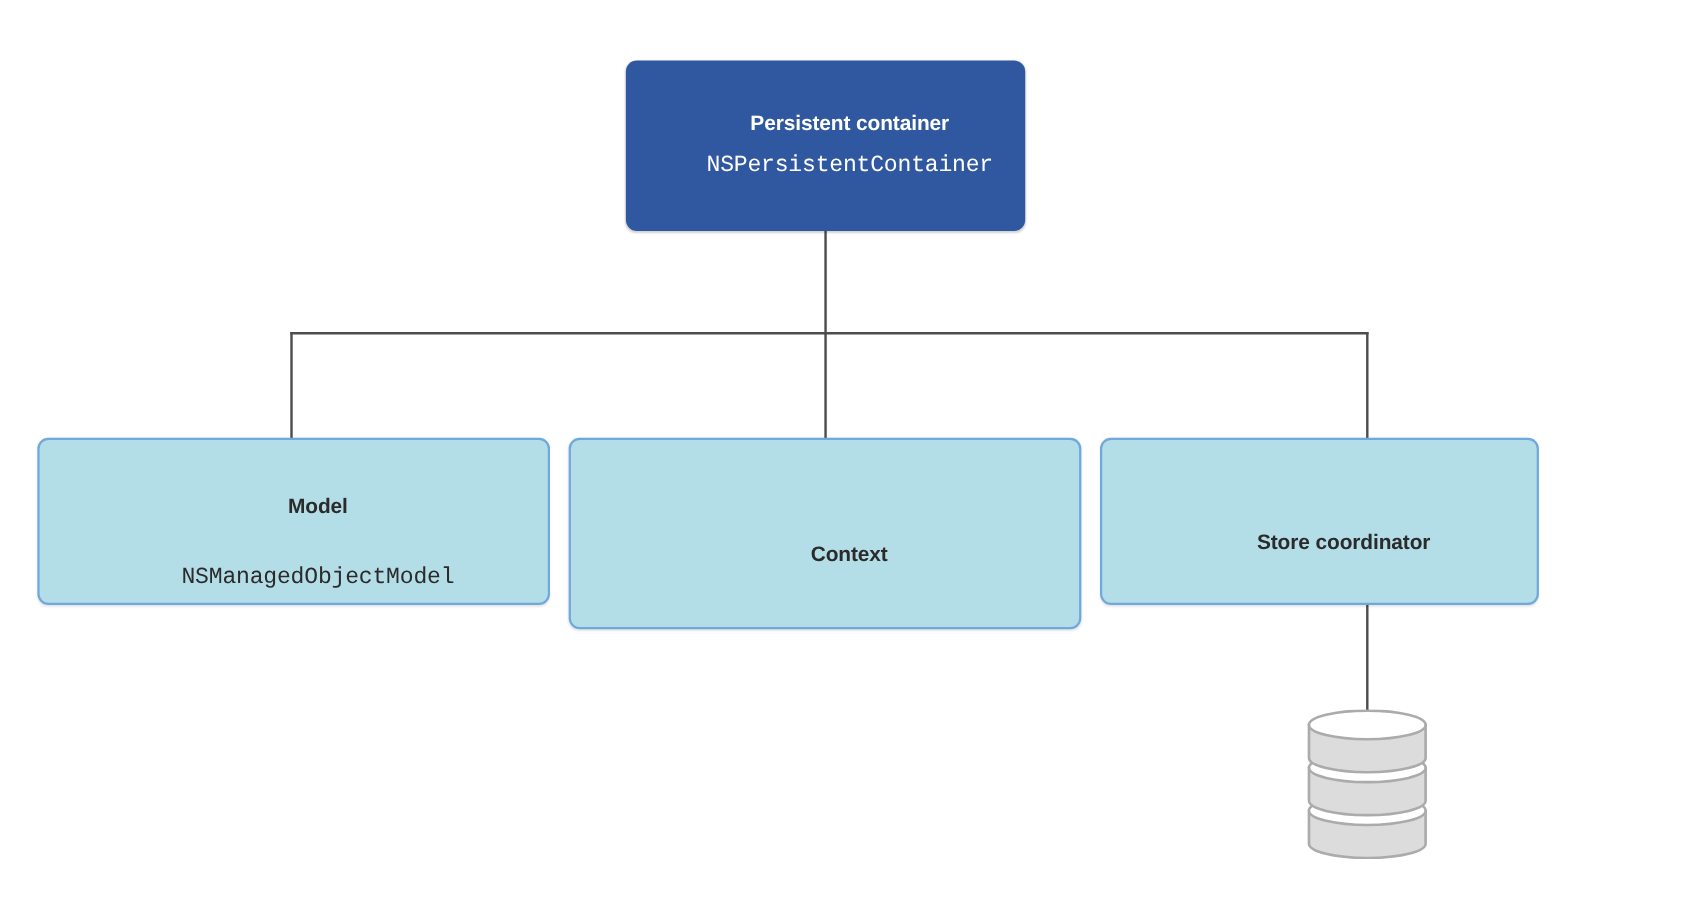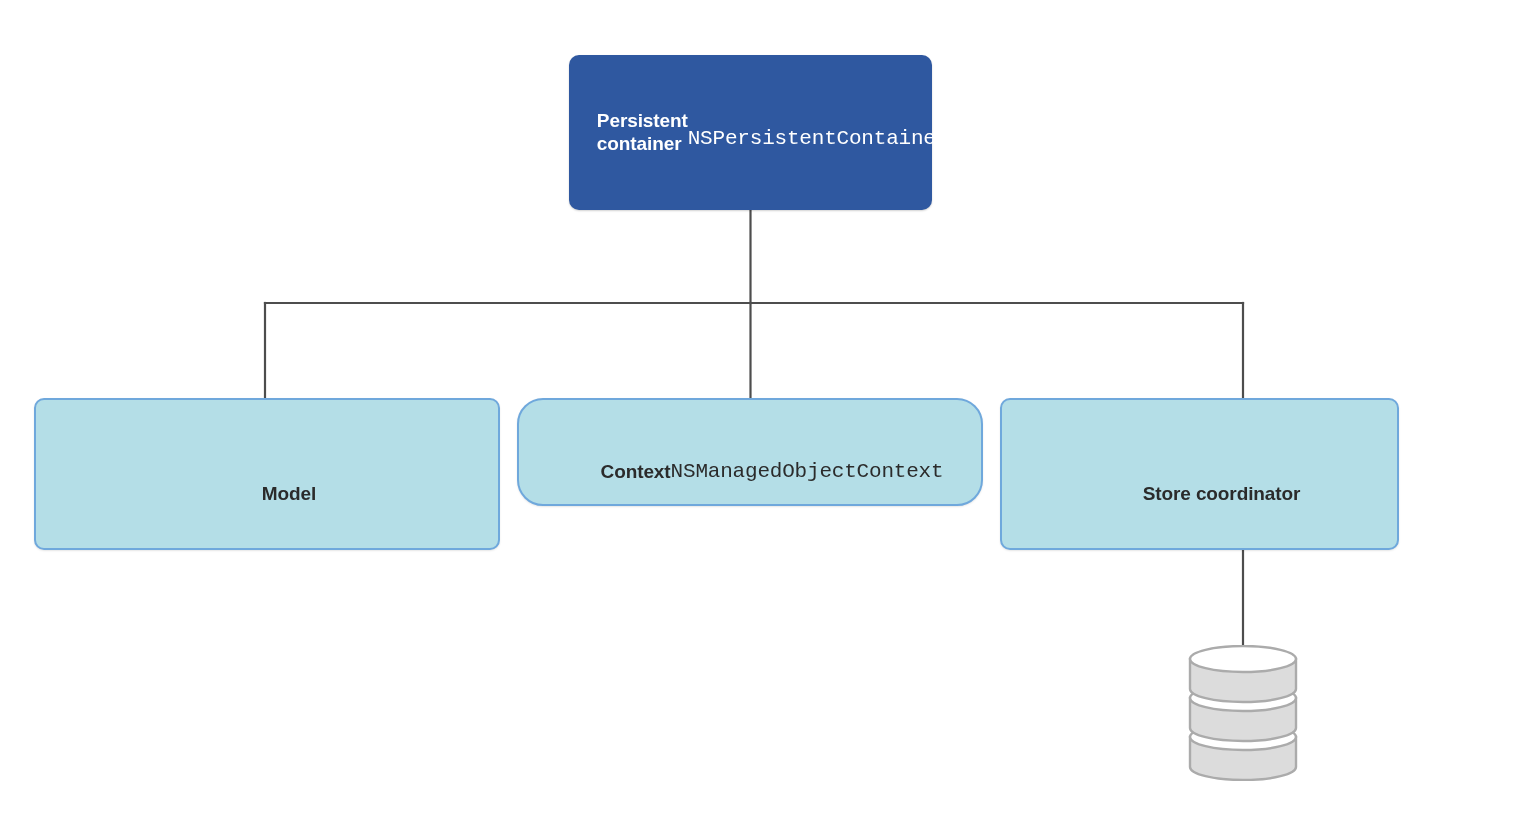--- a/index.html
+++ b/index.html
@@ -32,21 +32,21 @@
     width: 1538px;
     height: 838px;
     z-index: 1;
   }
 
   .node {
     position: absolute;
     z-index: 2;
     box-sizing: border-box;
     display: flex;
-    flex-direction: row;
+    flex-direction: column;
     align-items: center;
     justify-content: center;
     border-radius: 10px;
     padding-left: 44px;
   }
 
   .node-title {
     font-family: "Liberation Sans", sans-serif;
     font-weight: bold;
     font-size: 19px;
@@ -81,21 +81,21 @@
     box-shadow: 0 1px 2px rgba(0,0,0,0.10);
   }
   .node--child .node-title,
   .node--child .node-subtitle {
     color: #2B2B2B;
     margin-top: 40px;
   }
 
   #node-root      { left: 569px;  top: 55px;  width: 363px; height: 155px; }
   #node-model     { left: 34px;   top: 398px; width: 466px; height: 152px; }
-  #node-context   { left: 517px;  top: 398px; width: 466px; height: 108px; border-radius: 26px; }
+  #node-context   { left: 517px;  top: 398px; width: 466px; height: 174px; }
   #node-store     { left: 1000px; top: 398px; width: 399px; height: 152px; }
 
   #database-store {
     position: absolute;
     z-index: 2;
     left: 1188px;
     top: 645px;
     width: 110px;
     height: 136px;
   }
@@ -122,25 +122,25 @@
     </g>
   </svg>
 
   <div class="node node--root" id="node-root">
     <div class="node-title">Persistent container</div>
     <div class="node-subtitle">NSPersistentContainer</div>
   </div>
 
   <div class="node node--child" id="node-model">
     <div class="node-title">Model</div>
+    <div class="node-subtitle">NSManagedObjectModel</div>
   </div>
 
   <div class="node node--child" id="node-context">
     <div class="node-title">Context</div>
-    <div class="node-subtitle">NSManagedObjectContext</div>
   </div>
 
   <div class="node node--child" id="node-store">
     <div class="node-title">Store coordinator</div>
   </div>
 
   <svg id="database-store" viewBox="0 0 110 136" width="110" height="136" xmlns="http://www.w3.org/2000/svg">
     <g fill="#DCDCDC" stroke="#ABABAB" stroke-width="2.4">
 
       <path d="M2,92 L2,122 A53,13 0 0 0 108,122 L108,92 Z"></path>

